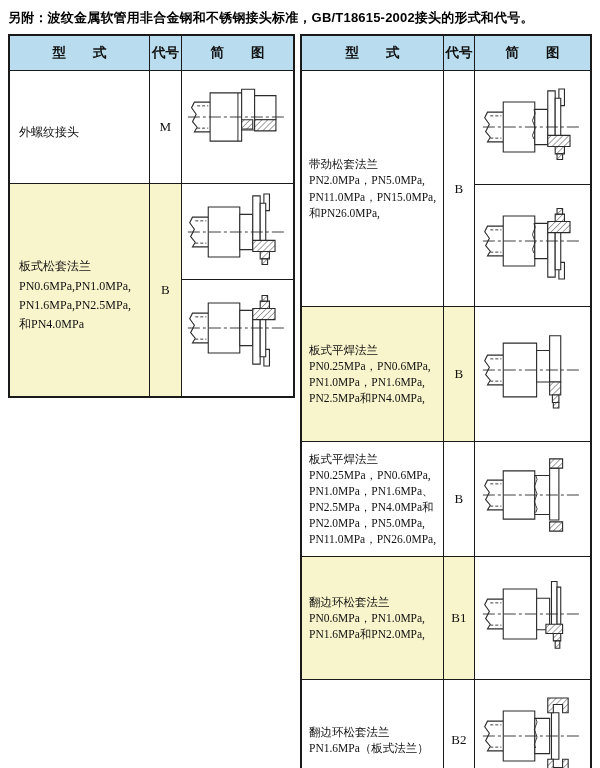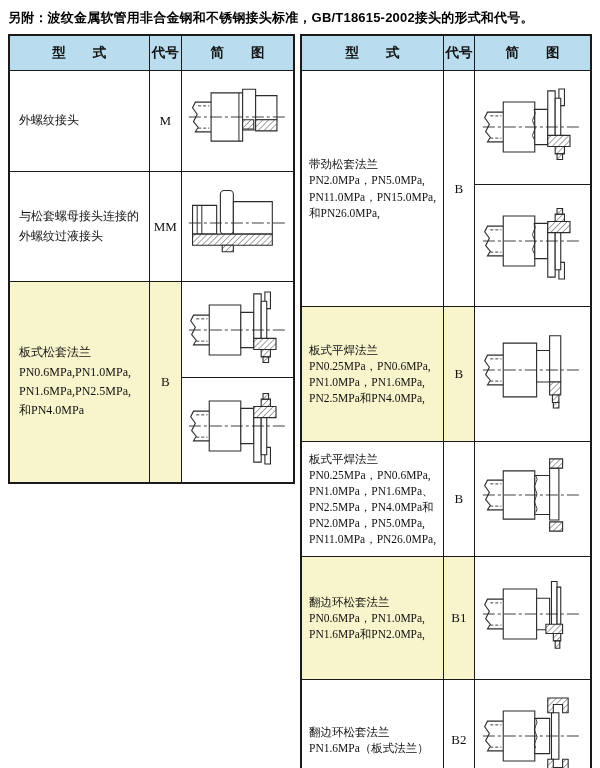--- a/index.html
+++ b/index.html
@@ -7,21 +7,21 @@
   }
   html,body{margin:0;padding:0;}
   body{width:600px;height:768px;background:#ffffff;font-family:"Liberation Sans",sans-serif;overflow:hidden;}
   .title{padding:9px 20px 7px 8px;font-size:13px;font-weight:bold;color:var(--title-color);letter-spacing:.2px;white-space:nowrap;}
   .tables{display:flex;gap:5px;padding:0 8px;align-items:flex-start;}
   table{border-collapse:collapse;table-layout:fixed;background:#fff;}
   table{border:2px solid var(--border);}
   th,td{border:1.5px solid var(--border);padding:0;}
   thead th{background:var(--header-bg);font-size:13.5px;font-weight:bold;height:34px;text-align:center;color:#111;}
   td.type{font-family:"Liberation Serif",serif;vertical-align:middle;white-space:pre-line;color:#111;}
-  .left-t td.type{font-size:12px;line-height:1.62;padding:4px 4px 4px 9px;}
+  .left-t td.type{font-size:12px;line-height:1.62;padding:16px 4px 4px 9px;}
   .right-t td.type{font-size:11.5px;line-height:1.4;padding:4px 2px 4px 7px;}
   td.code{font-family:"Liberation Serif",serif;font-size:13px;text-align:center;vertical-align:middle;color:#111;}
   td.hl{background:var(--hl-bg);}
   td.diag-cell{padding:0;vertical-align:top;}
   .half{display:flex;align-items:center;justify-content:center;overflow:hidden;}
   .half + .half{border-top:1.5px solid var(--border);}
   svg.diag{display:block;}
   svg.diag *{vector-effect:non-scaling-stroke;}
 </style>
 </head>
@@ -68,39 +68,20 @@
                   <rect x="60" y="13" width="14" height="44" rx="0" fill="#fff" stroke="#2b2b2b" stroke-width="1.1"></rect>
                   <rect x="74" y="20" width="23" height="26" rx="0" fill="#fff" stroke="#2b2b2b" stroke-width="1.1"></rect>
                   <rect x="74" y="46" width="23" height="12" fill="url(#hatch)" stroke="#2b2b2b" stroke-width="1.1"></rect>
                   <rect x="60" y="46" width="12" height="10" fill="url(#hatch)" stroke="#2b2b2b" stroke-width="1.1"></rect>
                   <line x1="2" y1="43" x2="107" y2="43" stroke="#2b2b2b" stroke-width="0.9" stroke-dasharray="12 3 3 3"></line>
                 </svg>
               </div>
             </td>
           </tr>
           <tr>
-            <td class="type" style="height: 101px;">与松套螺母接头连接的
-外螺纹过液接头</td>
-            <td class="code">MM</td>
-            <td class="diag-cell">
-              <div class="half" style="height: 101px;">
-                <svg viewBox="0 0 110 86" width="102" height="80" class="diag">
-                  <rect x="6" y="24" width="26" height="31" rx="0" fill="#fff" stroke="#2b2b2b" stroke-width="1.1"></rect>
-                  <line x1="11" y1="24" x2="11" y2="55" stroke="#2b2b2b" stroke-width="1"></line>
-                  <line x1="16" y1="24" x2="16" y2="55" stroke="#2b2b2b" stroke-width="1"></line>
-                  <rect x="36" y="8" width="14" height="47" rx="4" fill="#fff" stroke="#2b2b2b" stroke-width="1.1"></rect>
-                  <rect x="50" y="20" width="42" height="35" rx="0" fill="#fff" stroke="#2b2b2b" stroke-width="1.1"></rect>
-                  <rect x="6" y="55" width="86" height="12" fill="url(#hatch)" stroke="#2b2b2b" stroke-width="1.1"></rect>
-                  <rect x="38" y="67" width="12" height="7" fill="url(#hatch)" stroke="#2b2b2b" stroke-width="1.1"></rect>
-                  <line x1="2" y1="43" x2="107" y2="43" stroke="#2b2b2b" stroke-width="0.9" stroke-dasharray="12 3 3 3"></line>
-                </svg>
-              </div>
-            </td>
-          </tr>
-          <tr>
             <td class="type hl" style="height: 192px;">板式松套法兰
 PN0.6MPa,PN1.0MPa,
 PN1.6MPa,PN2.5MPa,
 和PN4.0MPa</td>
             <td class="code hl">B</td>
             <td class="diag-cell">
               <div class="half" style="height: 95px;">
                 <svg viewBox="0 0 110 86" width="102" height="80" class="diag">
                   <path d="M24 27 L7 27 L4 33 L9 40 L5 48 L10 54 L7 59 L24 59" fill="#fff" stroke="#2b2b2b" stroke-width="1.1"></path>
                   <line x1="10" y1="31" x2="22" y2="31" stroke="#2b2b2b" stroke-width="0.9" stroke-dasharray="3 2"></line>

